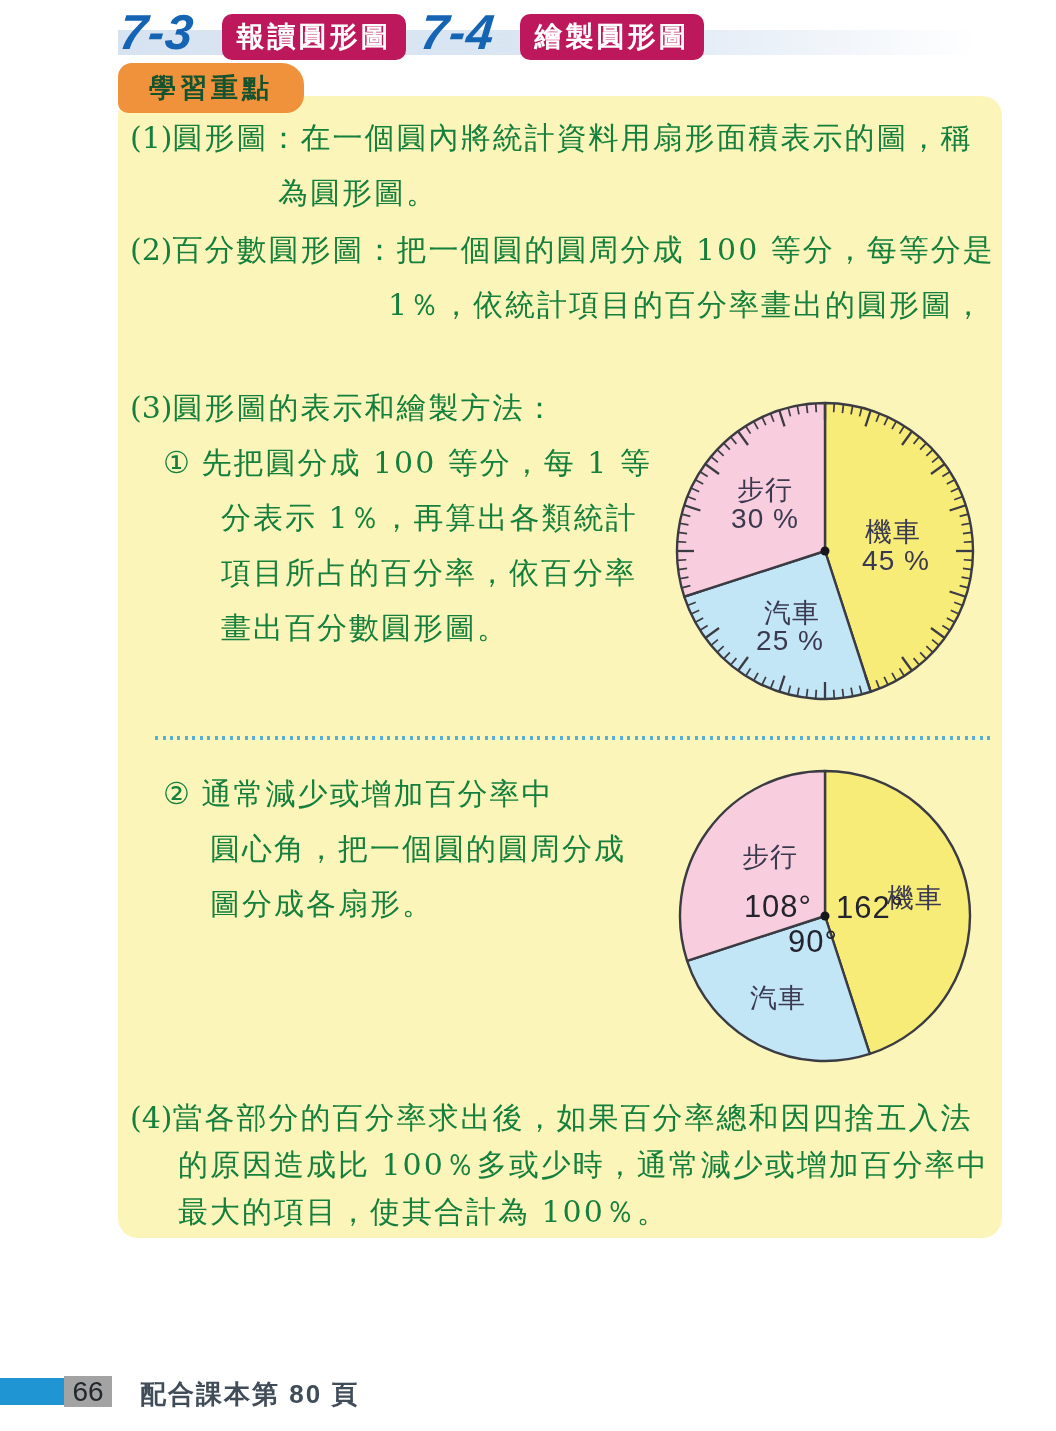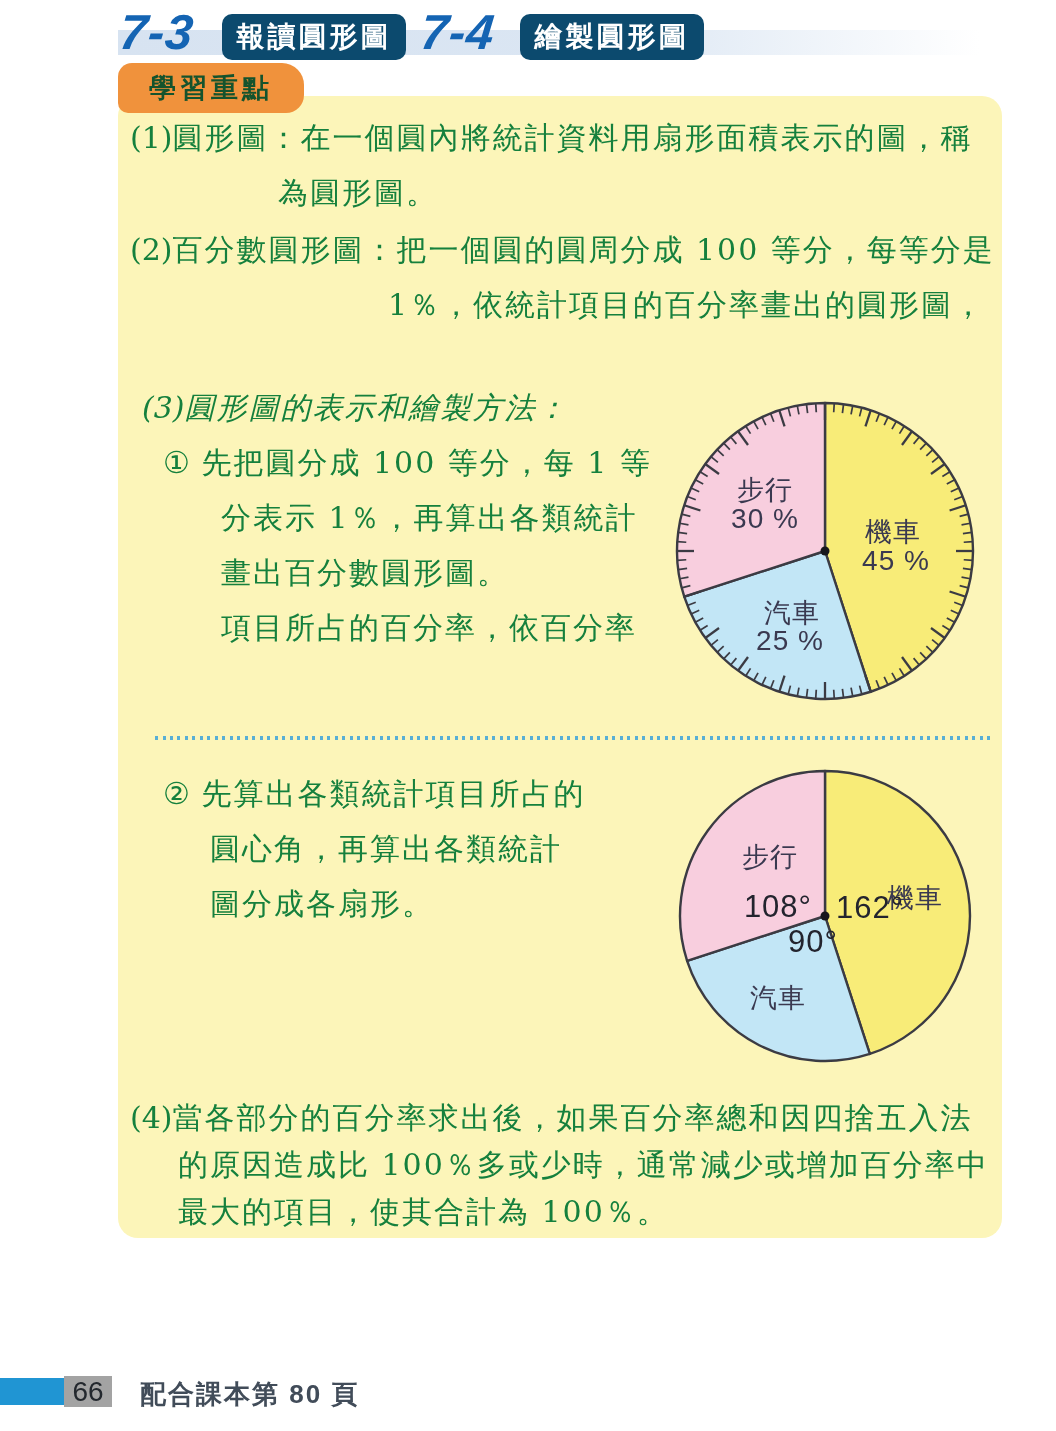--- a/index.html
+++ b/index.html
@@ -6,37 +6,37 @@
   .page{position:relative;width:1056px;height:1431px;background:#ffffff;overflow:hidden;
         font-family:"Liberation Sans",sans-serif;}
 
   
   .band{position:absolute;left:118px;top:30px;width:888px;height:25px;
         background:linear-gradient(90deg,#d7e3f1 0%,#dbe6f3 55%,rgba(219,230,243,0) 97%);}
   .secnum{position:absolute;top:4px;font-style:italic;font-weight:900;font-size:49px;
           color:#1464b3;letter-spacing:1px;transform:skewX(-6deg);
           font-family:"Liberation Sans",sans-serif;}
   .secnum.n1{left:120px;} .secnum.n2{left:421px;}
-  .secbadge{position:absolute;top:14px;height:46px;width:184px;background:#0c4a6e;
+  .secbadge{position:absolute;top:14px;height:46px;width:184px;background:#be185d;
             border-radius:10px;color:#ffffff;display:flex;align-items:center;justify-content:center;
             font-size:28px;font-weight:bold;letter-spacing:3px;}
   .secbadge.b1{left:222px;} .secbadge.b2{left:520px;}
   .orange-badge{position:absolute;left:118px;top:63px;width:186px;height:50px;background:#f0923c;
             border-radius:14px 22px 18px 10px;color:#14532d;display:flex;align-items:center;
             justify-content:center;font-size:27px;font-weight:bold;letter-spacing:4px;z-index:3;}
 
   
   .yellow-box{position:absolute;left:118px;top:96px;width:884px;height:1142px;
               background:#fcf5b9;border-radius:20px;z-index:1;}
   .para{position:absolute;font-family:"DejaVu Serif","Liberation Serif",serif;
         font-size:30px;line-height:55px;color:#15803d;letter-spacing:2px;white-space:nowrap;}
   .para .marker{letter-spacing:0;}
   .p1{left:12px;top:14px;}   .p1 .cont{margin-left:148px;}
   .p2{left:12px;top:126px;}  .p2 .cont{margin-left:258px;}
-  .p3h{left:24px;top:284px;font-style:italic;}
+  .p3h{left:12px;top:284px;}
   .s1{left:45px;top:339px;}  .s1 .cont{margin-left:58px;}
   .s2{left:45px;top:670px;}  .s2 .cont{margin-left:47px;}
   .p4{left:12px;top:998px;line-height:47px;} .p4 .cont{margin-left:48px;}
 
   .divider{position:absolute;left:37px;top:640px;width:836px;height:4px;
            background:repeating-linear-gradient(90deg,#58afd5 0 3px,transparent 3px 7.5px);}
 
   .pie{position:absolute;width:330px;height:330px;}
   .pie1{left:542px;top:290px;}
   .pie2{left:542px;top:655px;}
@@ -72,29 +72,29 @@
       <div class="cont">1％，依統計項目的百分率畫出的圓形圖，</div>
     </div>
 
     <div class="para p3h">
       <div><span class="marker">(3)</span><span>圓形圖的表示和繪製方法：</span></div>
     </div>
 
     <div class="para s1">
       <div><span class="marker">①</span> <span>先把圓分成 100 等分，每 1 等</span></div>
       <div class="cont">分表示 1％，再算出各類統計</div>
+      <div class="cont">項目所占的百分率，依百分率</div>
       <div class="cont">畫出百分數圓形圖。</div>
-      <div class="cont">項目所占的百分率，依百分率</div>
     </div>
 
     <div class="divider"></div>
 
     <div class="para s2">
-      <div><span class="marker">②</span> <span>先算出各類統計項目所占的</span></div>
-      <div class="cont">圓心角，再算出各類統計</div>
+      <div><span class="marker">②</span> <span>通常減少或增加百分率中</span></div>
+      <div class="cont">圓心角，把一個圓的圓周分成</div>
       <div class="cont">圖分成各扇形。</div>
     </div>
 
     <div class="para p4">
       <div><span class="marker">(4)</span><span>當各部分的百分率求出後，如果百分率總和因四捨五入法</span></div>
       <div class="cont">的原因造成比 100％多或少時，通常減少或增加百分率中</div>
       <div class="cont">最大的項目，使其合計為 100％。</div>
     </div>
 
     <svg class="pie pie1" viewBox="0 0 330 330">

